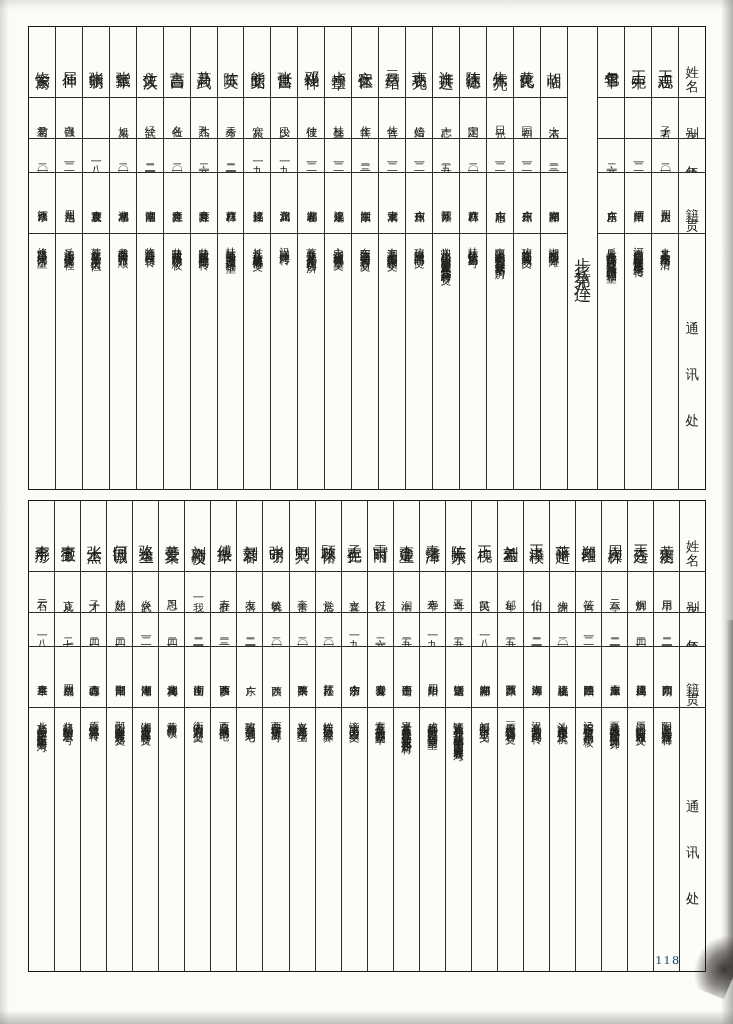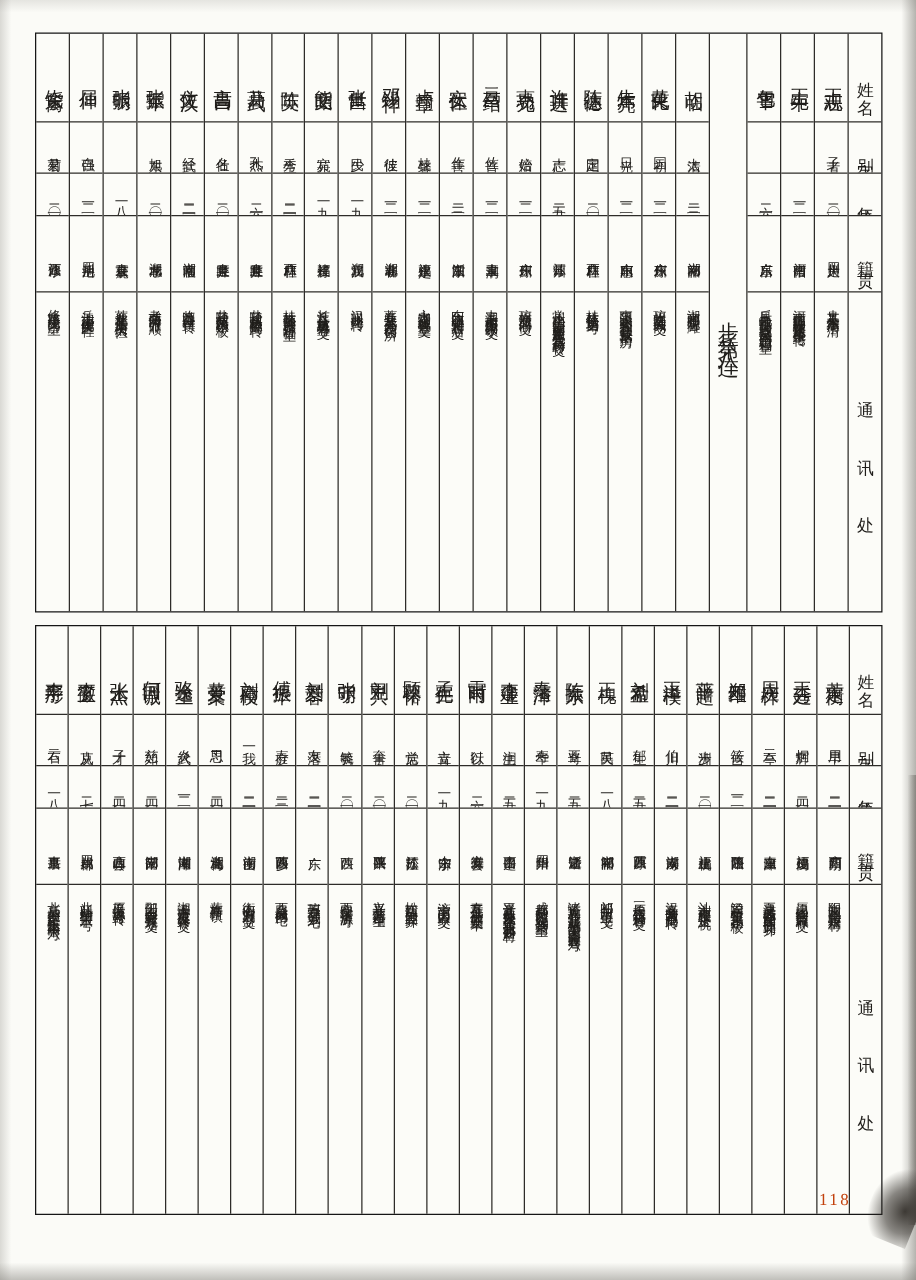--- a/index.html
+++ b/index.html
@@ -41,21 +41,21 @@
   .hl-name{letter-spacing:14px;padding-top:14px;}
   .hl-alias{letter-spacing:4px;padding-top:4px;}
   .hl-age{letter-spacing:2px;padding-top:2px;}
   .hl-native{letter-spacing:10px;padding-top:10px;}
   .hl-addr{letter-spacing:46px;padding-top:46px;}
   .hdr .r-addr{align-items:center;padding:0;}
   .divider{flex-grow:1.15;align-items:center;justify-content:center;display:flex;}
   .divider-label{font-size:17px;letter-spacing:7px;padding-top:7px;}
   .pageno{
     position:absolute;right:52px;top:952px;
-    font-size:13.5px;letter-spacing:2px;color:#c2410c;text-align:right;
+    font-size:13.5px;letter-spacing:2px;color:#0c4a6e;text-align:right;
   }
   .blotch{
     position:absolute;right:-4px;top:932px;width:40px;height:62px;
     background:
       radial-gradient(ellipse at 72% 55%, rgba(42,38,33,.9) 0%, rgba(42,38,33,.55) 38%, rgba(42,38,33,0) 72%);
     transform:rotate(22deg);
   }
   .streak{
     position:absolute;right:0;top:620px;width:7px;height:360px;
     background:linear-gradient(to left, rgba(90,86,80,.5), rgba(90,86,80,0));

